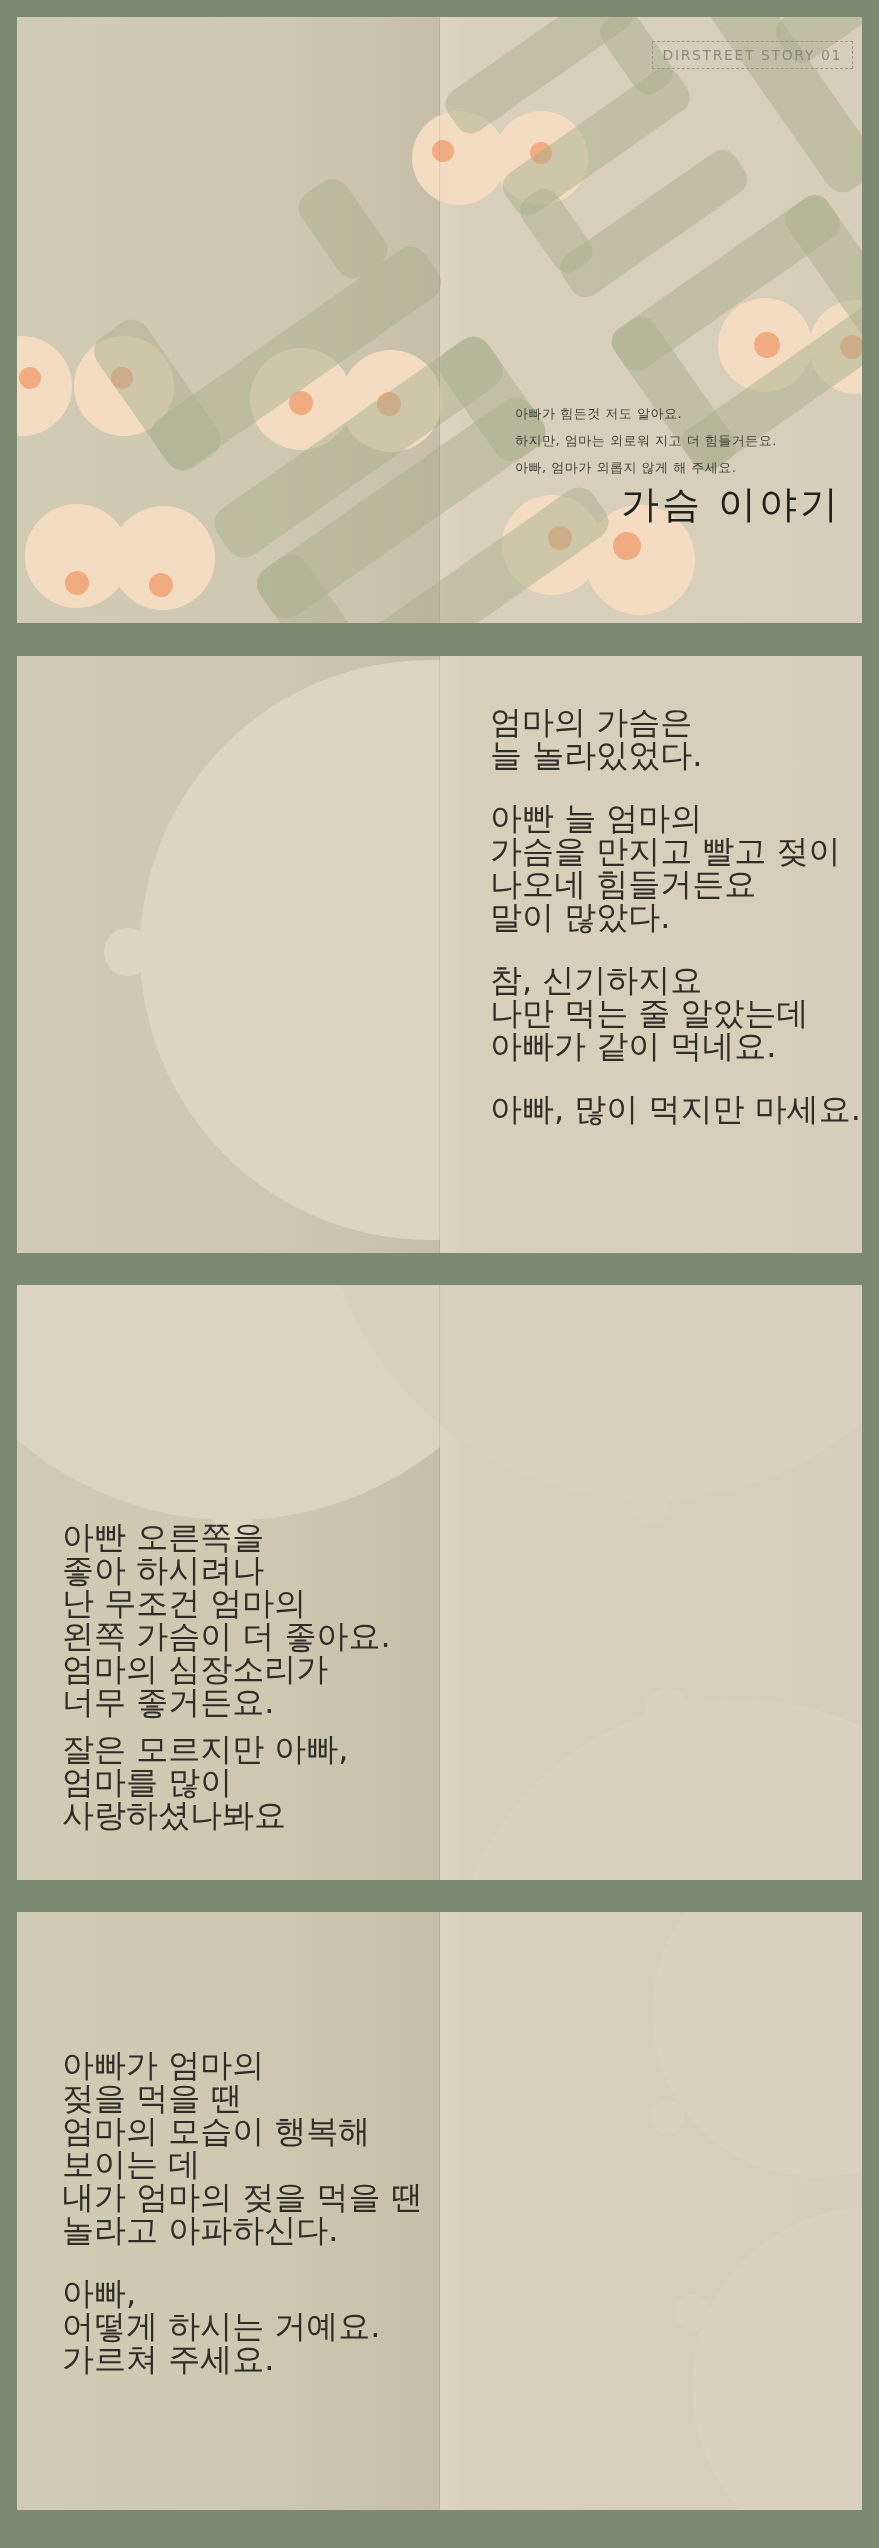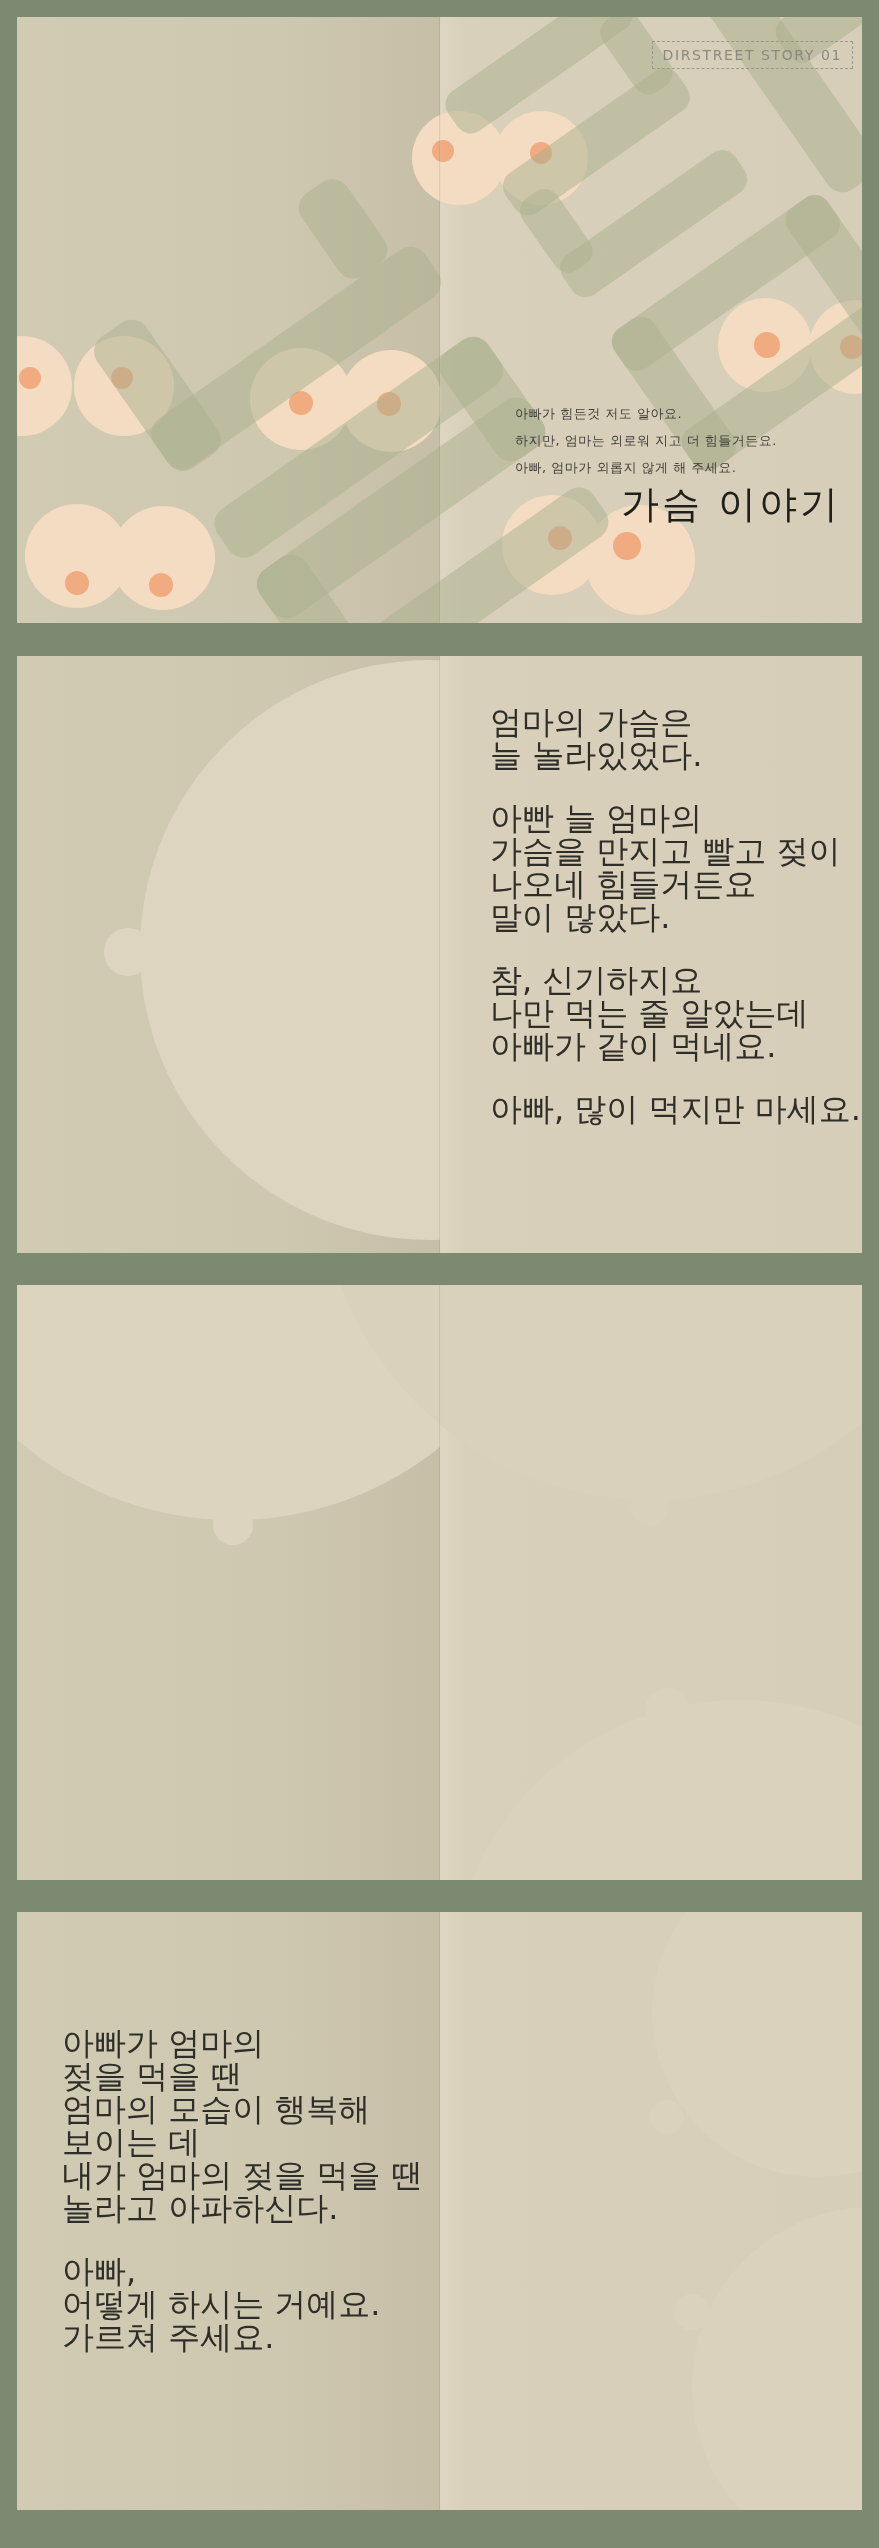--- a/index.html
+++ b/index.html
@@ -33,21 +33,21 @@
   .caption{position:absolute;left:466px;top:383px;margin-left:32px;}
   .caption p{margin:0;font-size:13px;line-height:27px;color:#3f3e39;
     letter-spacing:.5px;white-space:nowrap;}
   .title{
     position:absolute;right:21px;top:462px;margin:0;
     font-size:38px;font-weight:normal;letter-spacing:3px;color:#1f1f1c;white-space:nowrap;
   }
   .poem{position:absolute;}
   #p2 .poem{left:473px;top:50px;}
   #p3 .poem{left:45px;top:236px;}
-  #p4 .poem{left:45px;top:115px;}
+  #p4 .poem{left:45px;top:137px;}
   .stanza{margin:0 0 30px 0;}
   #p3 .stanza{margin-bottom:14px;}
   .hl{margin:0;font-size:32px;line-height:33px;color:#2e2d28;
     white-space:nowrap;letter-spacing:0;}
   .hidden-word{position:absolute;opacity:0;left:0;top:0;}
 </style>
 </head>
 <body>
 
 <section class="panel" id="p1">
@@ -184,20 +184,35 @@
       <circle cx="633" cy="222" r="19"></circle>
     </g>
     <g fill="#dad2bd">
       <circle cx="723" cy="705" r="290"></circle>
       <circle cx="650" cy="425" r="22"></circle>
     </g>
   </svg>
 
   <div class="fold"></div>
 
+  <div class="poem">
+    <div class="stanza">
+      <p class="hl">아빤 오른쪽을</p>
+      <p class="hl">좋아 하시려나</p>
+      <p class="hl">난 무조건 엄마의</p>
+      <p class="hl">왼쪽 가슴이 더 좋아요.</p>
+      <p class="hl">엄마의 심장소리가</p>
+      <p class="hl">너무 좋거든요.</p>
+    </div>
+    <div class="stanza">
+      <p class="hl">잘은 모르지만 아빠,</p>
+      <p class="hl">엄마를 많이</p>
+      <p class="hl">사랑하셨나봐요</p>
+    </div>
+  </div>
 </section>
 
 <section class="panel" id="p4">
   <div class="page page-left"></div>
   <div class="page page-right"></div>
 
   <svg class="decor" width="845" height="598" viewBox="0 0 845 598">
     <g fill="#dad2bd">
       <circle cx="800" cy="100" r="165"></circle>
       <circle cx="650" cy="205" r="17"></circle>

